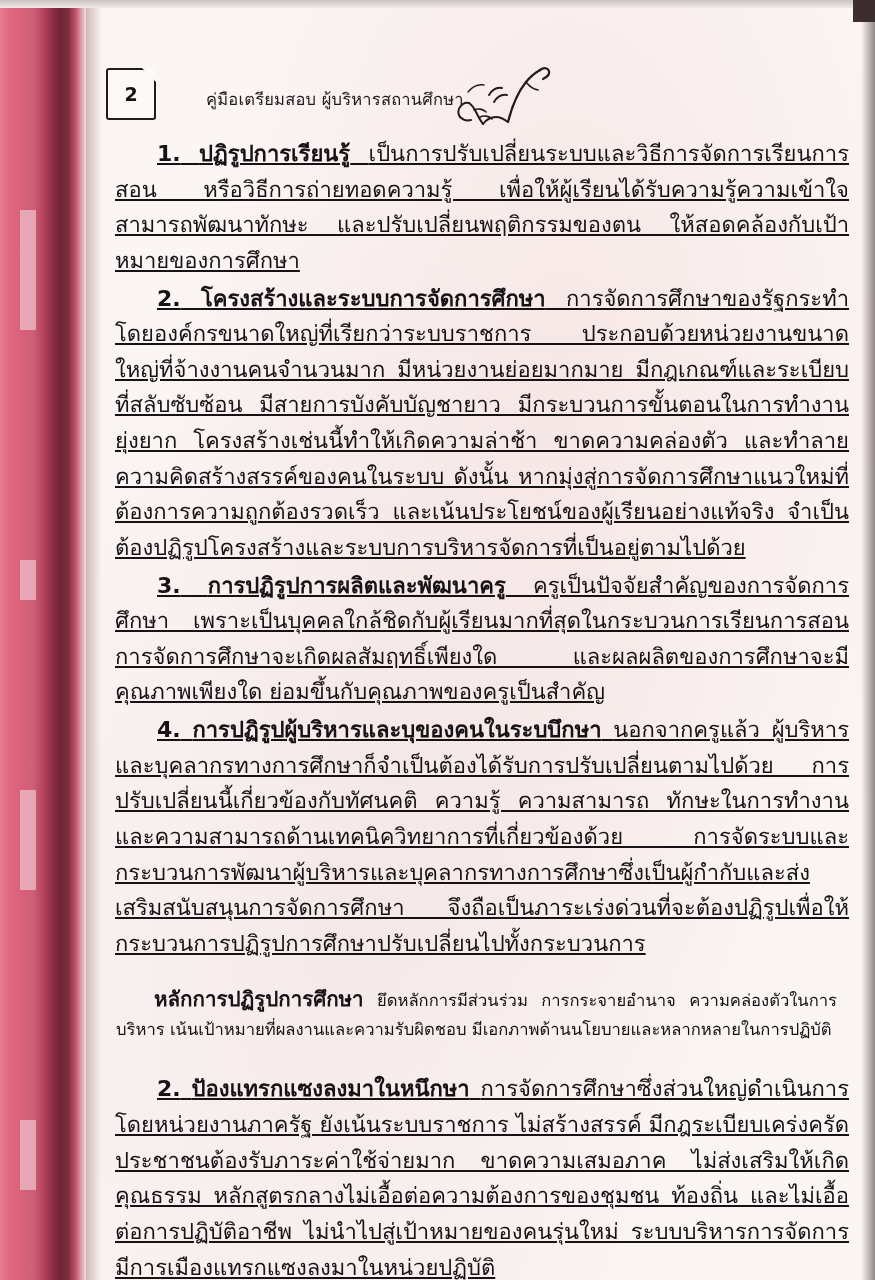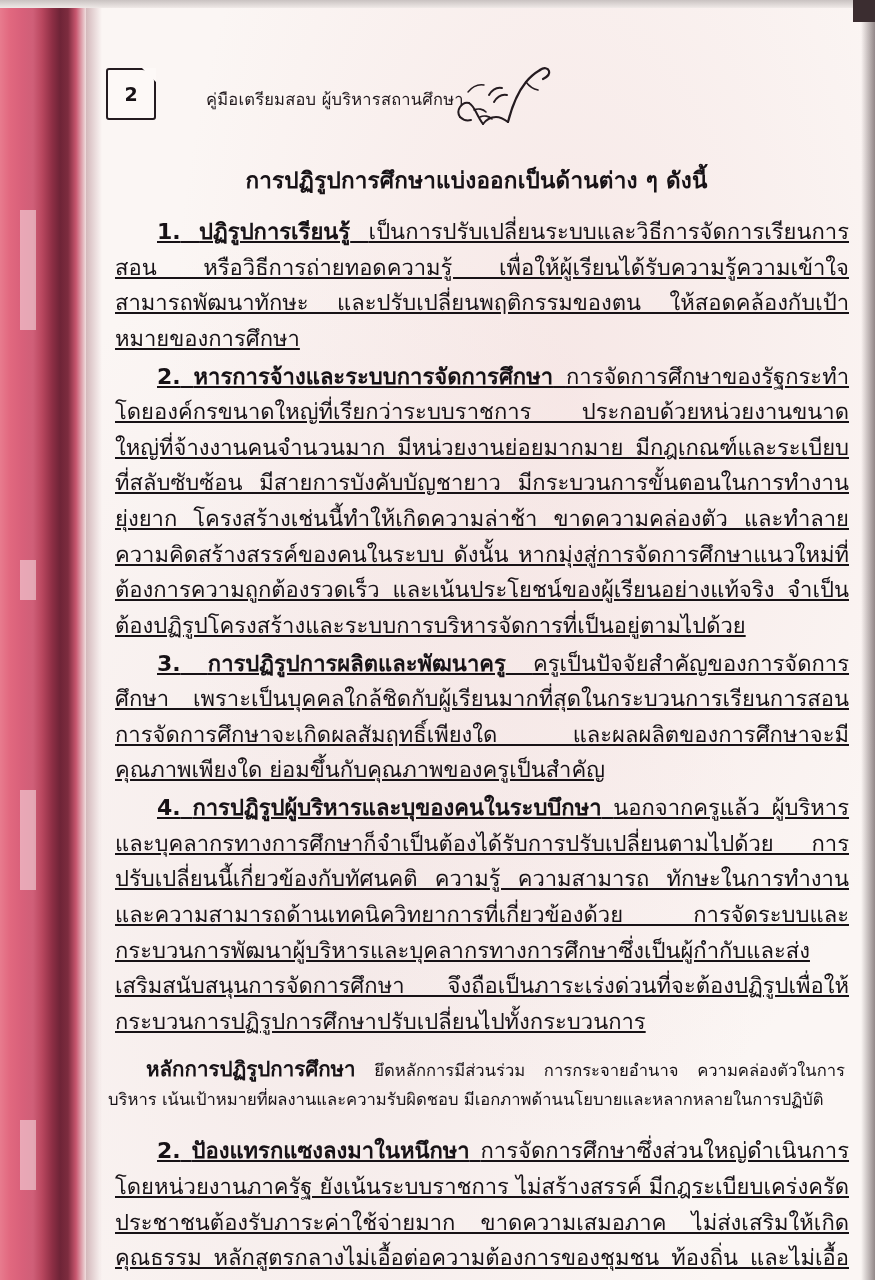--- a/index.html
+++ b/index.html
@@ -151,21 +151,21 @@
   }
   .para .lead {
     font-weight: bold;
   }
   .spacer-sm { height: 8px; }
   .h2line {
     font-size: 16.6px;
     line-height: 1.62;
     text-align: justify;
     text-indent: 38px;
-    margin: 4px;
+    margin: 12px;
   }
   .h2line .big {
     font-size: 20.5px;
     font-weight: bold;
   }
   .ghost {
     position: absolute;
     color: rgba(190,130,140,0.22);
     font-size: 21px;
     font-weight: bold;
@@ -214,31 +214,30 @@
         </g>
       </svg>
     </div>
   </div>
 
   <div class="ghost g1"></div>
   <div class="ghost g2"></div>
   <div class="ghost g3"></div>
   <div class="ghost g4"></div>
 
-  <h1 class="h1">การปฏิรูปการศึกษาแบ่งออกเป็นด้านต่าง ๆ ดังนี้</h1>
 
   <p class="para">
     <span class="lead">1.</span>
     <span class="lead">ปฏิรูปการเรียนรู้</span>
     <span>เป็นการปรับเปลี่ยนระบบและวิธีการจัดการเรียนการสอน หรือวิธีการถ่ายทอดความรู้ เพื่อให้ผู้เรียนได้รับความรู้ความเข้าใจ สามารถพัฒนาทักษะ และปรับเปลี่ยนพฤติกรรมของตน ให้สอดคล้องกับเป้าหมายของการศึกษา</span>
   </p>
 
   <p class="para">
     <span class="lead">2.</span>
-    <span class="lead">หารการจ้างและระบบการจัดการศึกษา</span>
+    <span class="lead">โครงสร้างและระบบการจัดการศึกษา</span>
     <span>การจัดการศึกษาของรัฐกระทำโดยองค์กรขนาดใหญ่ที่เรียกว่าระบบราชการ ประกอบด้วยหน่วยงานขนาดใหญ่ที่จ้างงานคนจำนวนมาก มีหน่วยงานย่อยมากมาย มีกฎเกณฑ์และระเบียบที่สลับซับซ้อน มีสายการบังคับบัญชายาว มีกระบวนการขั้นตอนในการทำงานยุ่งยาก โครงสร้างเช่นนี้ทำให้เกิดความล่าช้า ขาดความคล่องตัว และทำลายความคิดสร้างสรรค์ของคนในระบบ ดังนั้น หากมุ่งสู่การจัดการศึกษาแนวใหม่ที่ต้องการความถูกต้องรวดเร็ว และเน้นประโยชน์ของผู้เรียนอย่างแท้จริง จำเป็นต้องปฏิรูปโครงสร้างและระบบการบริหารจัดการที่เป็นอยู่ตามไปด้วย</span>
   </p>
 
   <p class="para">
     <span class="lead">3.</span>
     <span class="lead">การปฏิรูปการผลิตและพัฒนาครู</span>
     <span>ครูเป็นปัจจัยสำคัญของการจัดการศึกษา เพราะเป็นบุคคลใกล้ชิดกับผู้เรียนมากที่สุดในกระบวนการเรียนการสอน การจัดการศึกษาจะเกิดผลสัมฤทธิ์เพียงใด และผลผลิตของการศึกษาจะมีคุณภาพเพียงใด ย่อมขึ้นกับคุณภาพของครูเป็นสำคัญ</span>
   </p>
 
   <p class="para">

